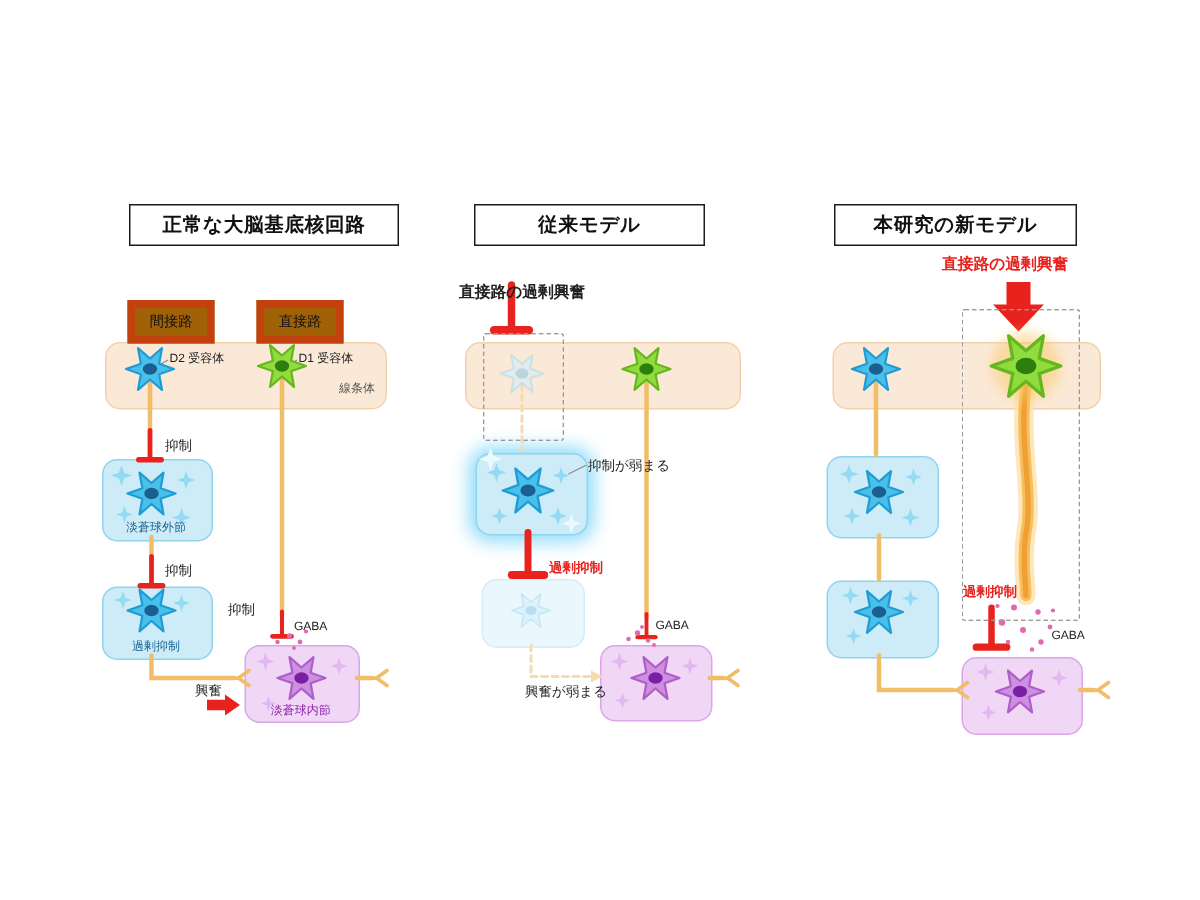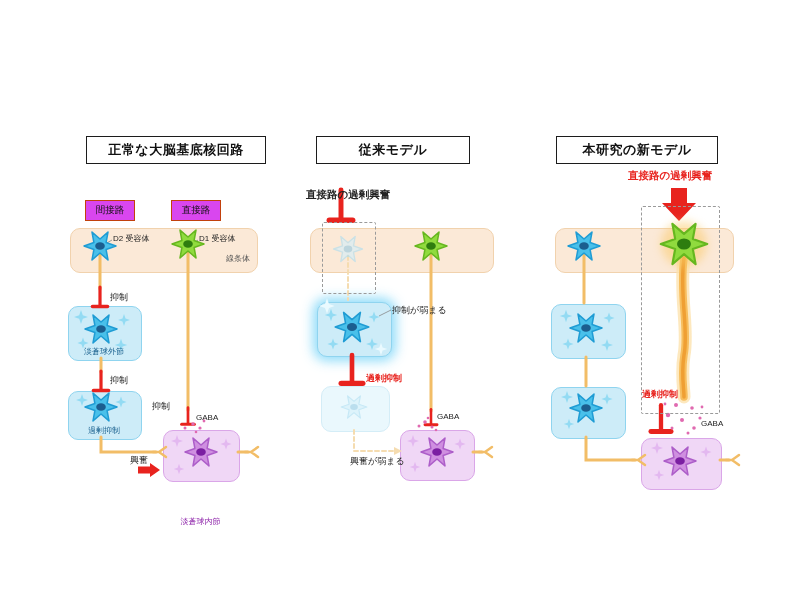--- a/index.html
+++ b/index.html
@@ -1,34 +1,34 @@
 <!DOCTYPE html>
 <html><head>
 <meta charset="utf-8">
 <style>
   html,body{margin:0;padding:0;}
   body{font-family:"Liberation Sans", sans-serif; background:#ffffff;}
   #canvas{position:relative;width:800px;height:600px;background:#ffffff;overflow:hidden;}
   .titlebox{position:absolute;border:1.5px solid #1c1c1c;background:#fff;display:flex;align-items:center;justify-content:center;
             font-size:13px;font-weight:bold;letter-spacing:.5px;color:#111;z-index:6;}
-  .tagbox{position:absolute;border:1px solid #c2410c;background:#d946ef;display:flex;align-items:center;justify-content:center;
+  .tagbox{position:absolute;border:5px solid #c2410c;background:#a16207;display:flex;align-items:center;justify-content:center;
           font-size:9.5px;color:#111;z-index:6;}
   .region{position:absolute;border-radius:10px;border:1.5px solid transparent;z-index:1;}
   .striatum{background:#fbe9d7;border-color:#f1d2ad;}
   .bluebox{background:#cdecf8;border-color:#8fd4ef;}
   .glowbox{box-shadow:0 0 12px 4px rgba(125,214,248,.85);}
   .palebox{background:#eaf8fd;border-color:#d4edf7;}
   .purplebox{background:#f0d7f6;border-color:#daa6e8;}
   .dashedbox{position:absolute;border:1.6px dashed #9a9a9a;z-index:5;border-radius:2px;}
   .lbl{position:absolute;font-size:9px;color:#222;white-space:nowrap;z-index:6;}
   .tiny{font-size:8px;}
   .red{color:#e8231e;font-weight:bold;}
   .bold{font-weight:bold;}
   .blue{color:#1d6390;}
-  .purple{color:#8e24aa;margin-top:48px;}
+  .purple{color:#8e24aa;}
   .dim{color:#555;}
   .ctr{text-align:center;}
   svg.art{position:absolute;left:0;top:0;z-index:2;}
   .n-blue{--body:#49c0ea;--edge:#1f9cd4;--nuc:#1b5e8f;}
   .n-green{--body:#90db3e;--edge:#66b71f;--nuc:#2e7d0f;}
   .n-purple{--body:#cf8fe0;--edge:#ad5ec9;--nuc:#7b1fa2;}
   .n-fadeblue{--body:#d3effa;--edge:#aadcf0;--nuc:#93c9e2;}
   .spark{--body:#93dbf3;}
   .spark-p{--body:#e3b8f0;}
   .spark-w{--body:#eafaff;}

